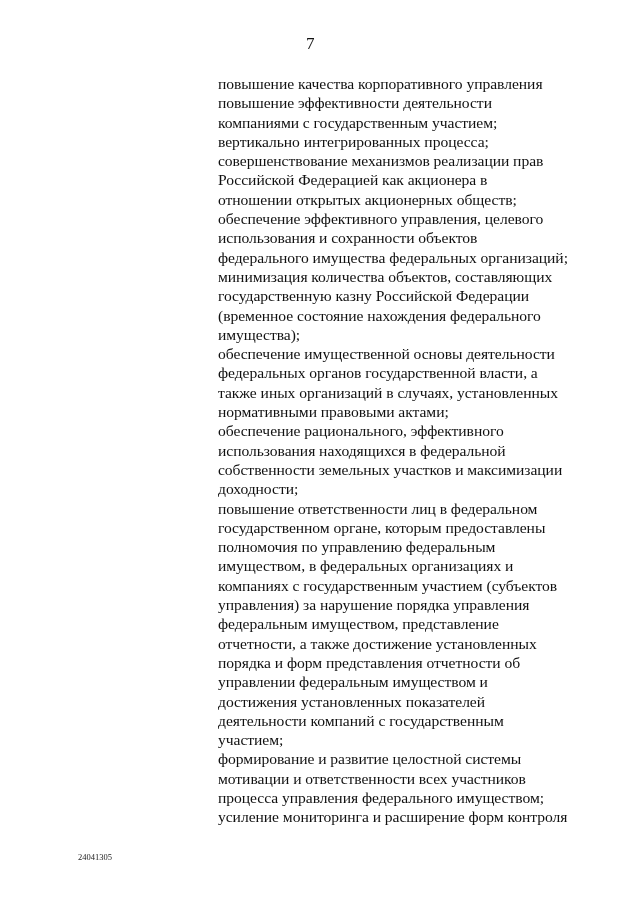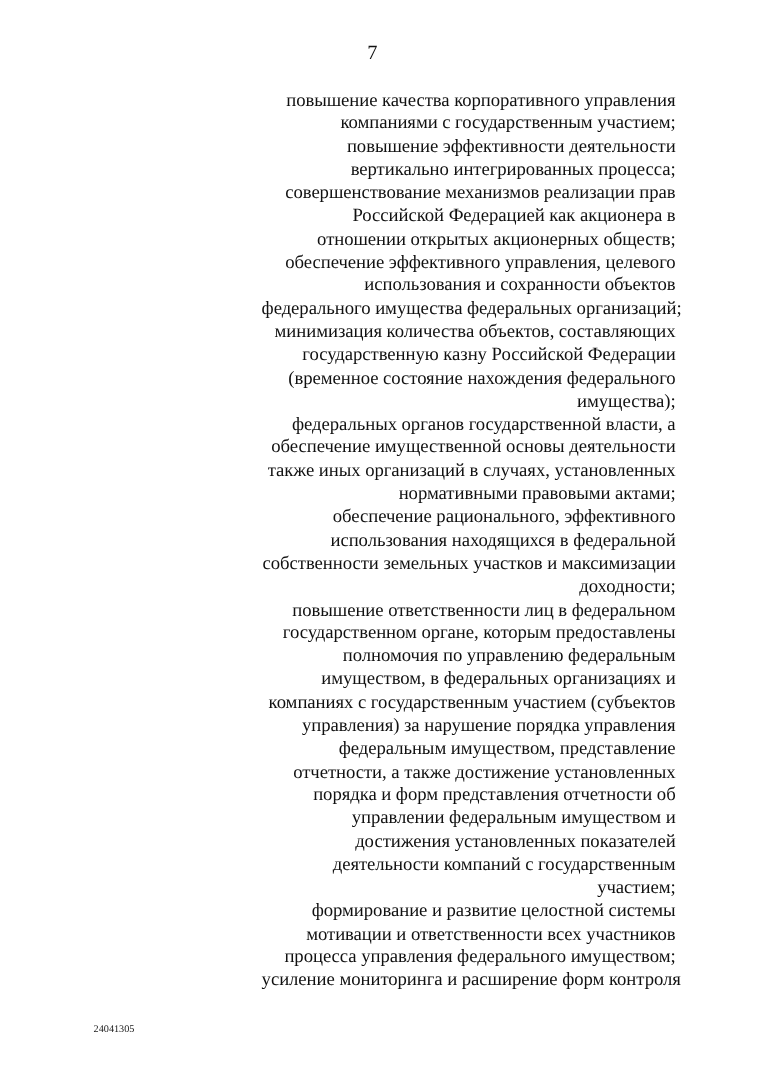--- a/index.html
+++ b/index.html
@@ -23,21 +23,20 @@
       line-height: 20px;
     }
     .body-text {
       position: absolute;
       left: 218px;
       top: 74px;
       width: 345px;
       font-size: 15.6px;
       line-height: 19.3px;
       letter-spacing: -0.05px;
-      text-align: right;
     }
     .line {
       display: block;
       white-space: nowrap;
       height: 19.3px;
     }
     .footer-code {
       position: absolute;
       left: 78px;
       top: 852px;
@@ -47,35 +46,35 @@
       font-family: Liberation Serif, serif;
     }
   </style>
 </head>
 <body>
 
 <div class="page-number">7</div>
 
 <div class="body-text">
   <span class="line">повышение качества корпоративного управления</span>
+  <span class="line">повышение эффективности деятельности</span>
   <span class="line">компаниями с государственным участием;</span>
-  <span class="line">повышение эффективности деятельности</span>
   <span class="line">вертикально интегрированных процесса;</span>
   <span class="line">совершенствование механизмов реализации прав</span>
   <span class="line">Российской Федерацией как акционера в</span>
   <span class="line">отношении открытых акционерных обществ;</span>
   <span class="line">обеспечение эффективного управления, целевого</span>
   <span class="line">использования и сохранности объектов</span>
   <span class="line">федерального имущества федеральных организаций;</span>
   <span class="line">минимизация количества объектов, составляющих</span>
   <span class="line">государственную казну Российской Федерации</span>
   <span class="line">(временное состояние нахождения федерального</span>
   <span class="line">имущества);</span>
+  <span class="line">обеспечение имущественной основы деятельности</span>
   <span class="line">федеральных органов государственной власти, а</span>
-  <span class="line">обеспечение имущественной основы деятельности</span>
   <span class="line">также иных организаций в случаях, установленных</span>
   <span class="line">нормативными правовыми актами;</span>
   <span class="line">обеспечение рационального, эффективного</span>
   <span class="line">использования находящихся в федеральной</span>
   <span class="line">собственности земельных участков и максимизации</span>
   <span class="line">доходности;</span>
   <span class="line">повышение ответственности лиц в федеральном</span>
   <span class="line">государственном органе, которым предоставлены</span>
   <span class="line">полномочия по управлению федеральным</span>
   <span class="line">имуществом, в федеральных организациях и</span>

